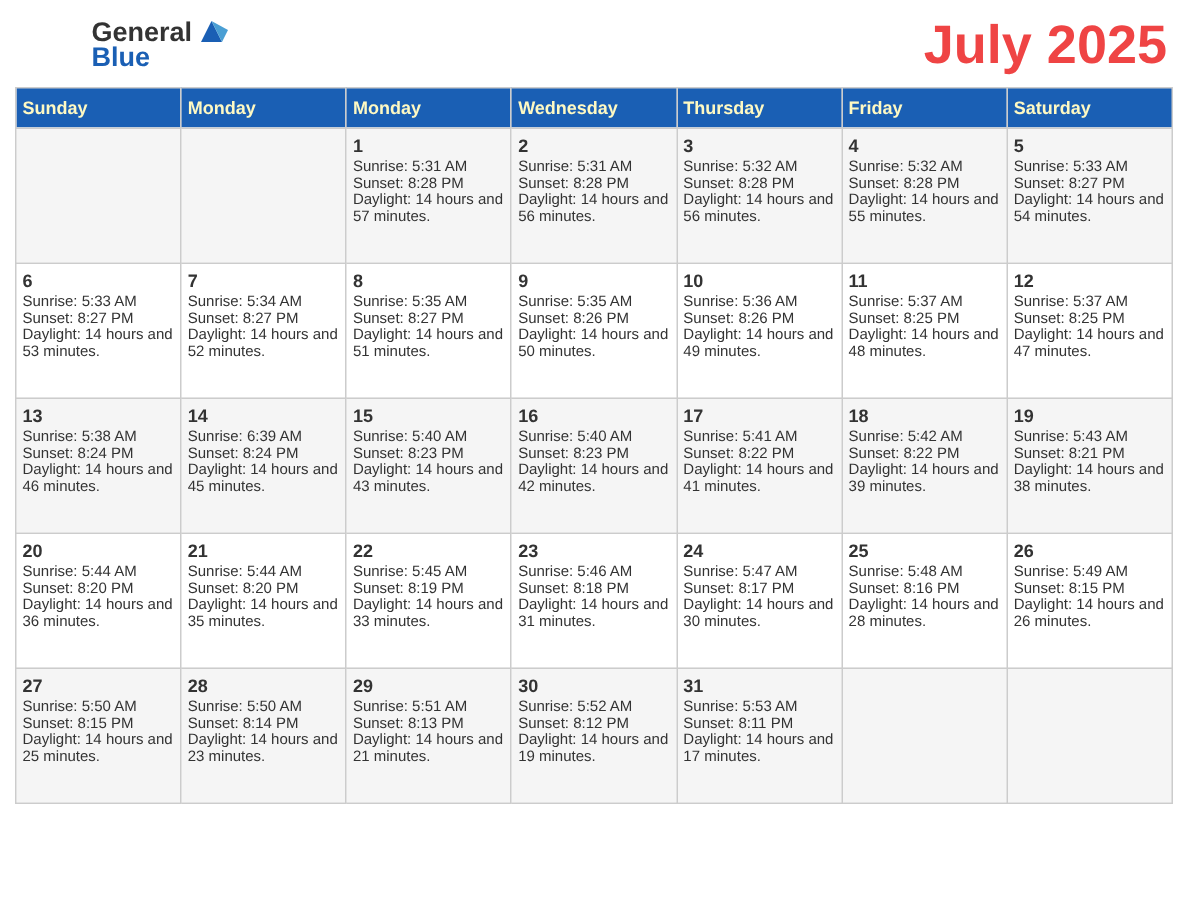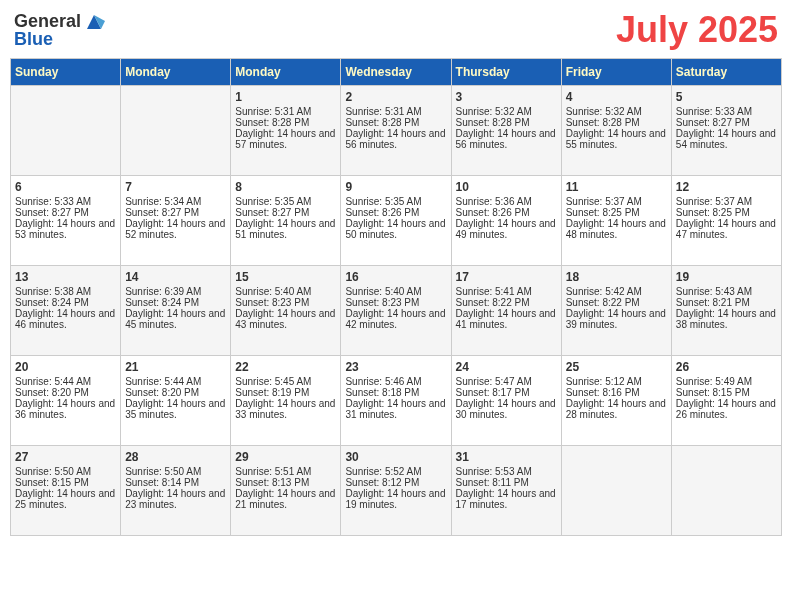--- a/index.html
+++ b/index.html
@@ -6,23 +6,24 @@
     body {
       font-family: Arial, sans-serif;
       background: #fff;
       width: 792px;
       min-height: 612px;
       padding: 10px;
     }
     .header {
       display: flex;
       justify-content: space-between;
-      align-items: flex-end;
+      align-items: center;
       margin-bottom: 8px;
       padding: 0 4px;
+      margin-left: 47px;
     }
     .logo {
       display: flex;
       align-items: center;
       gap: 2px;
     }
     .logo-text-general {
       font-size: 18px;
       font-weight: bold;
       color: #333;
@@ -266,21 +267,21 @@
           <div>Daylight: 14 hours and 31 minutes.</div>
         </td>
         <td>
           <span class="day-number">24</span>
           <div>Sunrise: 5:47 AM</div>
           <div>Sunset: 8:17 PM</div>
           <div>Daylight: 14 hours and 30 minutes.</div>
         </td>
         <td>
           <span class="day-number">25</span>
-          <div>Sunrise: 5:12 AM</div>
+          <div>Sunrise: 5:48 AM</div>
           <div>Sunset: 8:16 PM</div>
           <div>Daylight: 14 hours and 28 minutes.</div>
         </td>
         <td>
           <span class="day-number">26</span>
           <div>Sunrise: 5:49 AM</div>
           <div>Sunset: 8:15 PM</div>
           <div>Daylight: 14 hours and 26 minutes.</div>
         </td>
       </tr>

